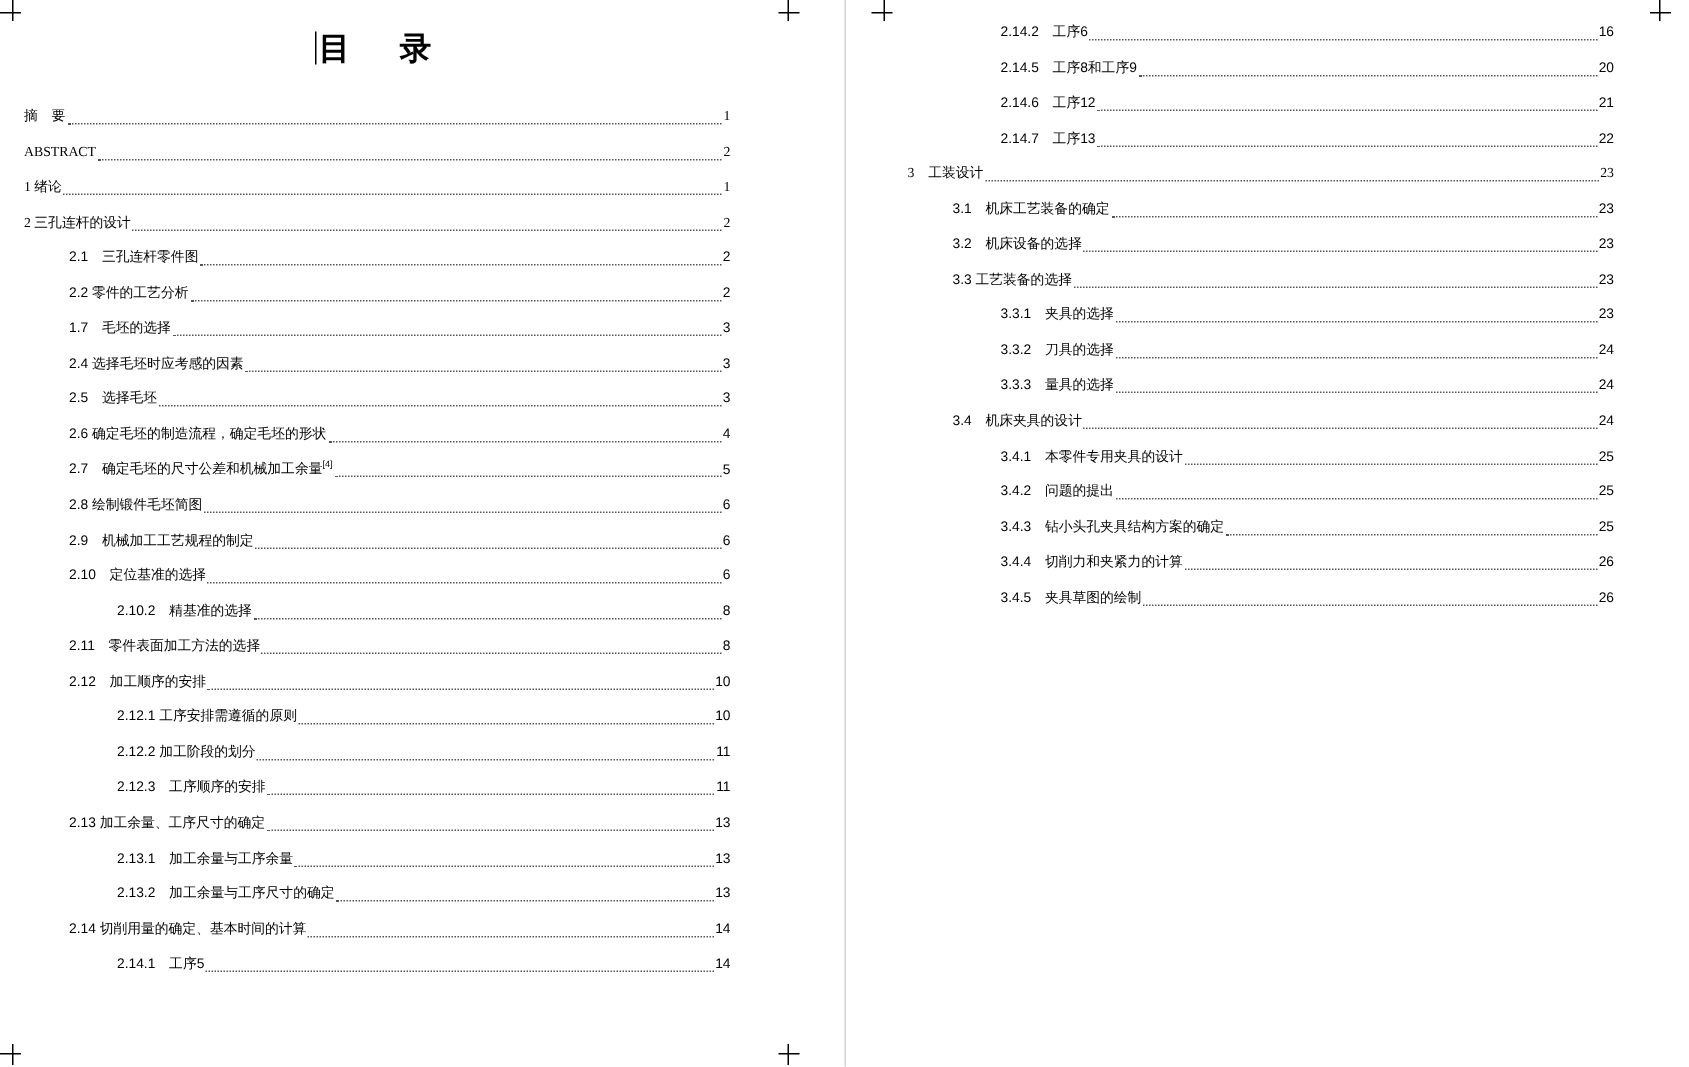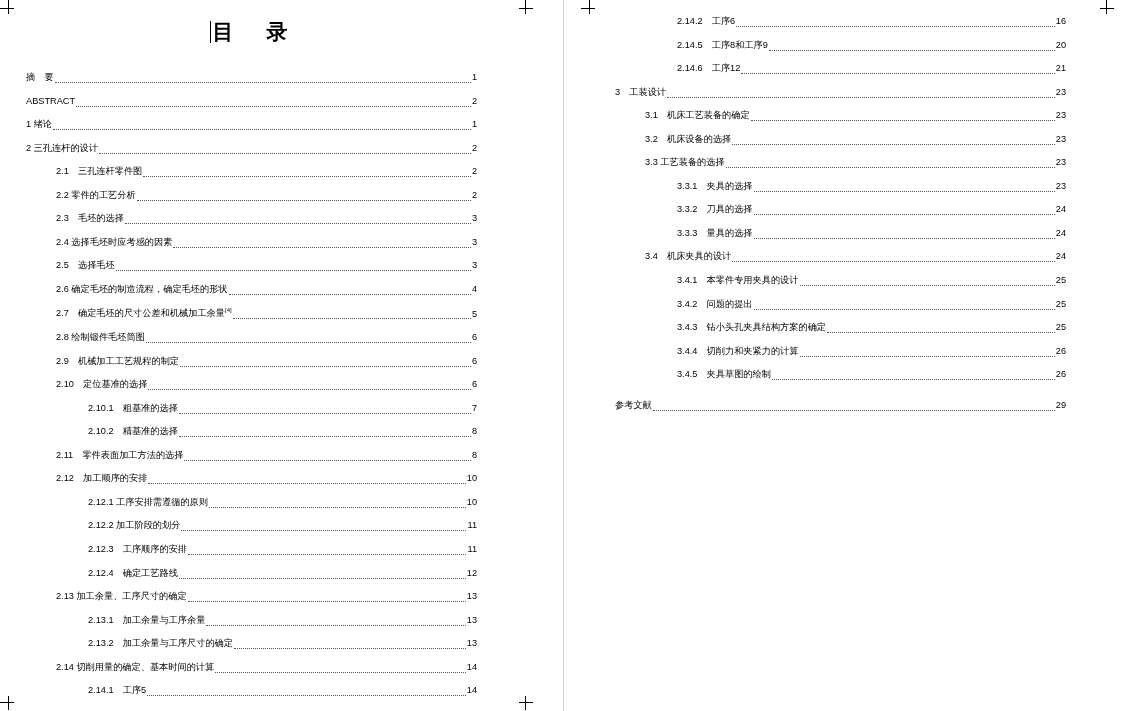--- a/index.html
+++ b/index.html
@@ -75,21 +75,21 @@
     display: inline-block;
     width: 1px;
     height: 22px;
     background: #000;
     vertical-align: -4px;
     margin-right: 2px;
   }
 
   ul.toc {
     list-style: none;
-    margin: 12px;
+    margin: 2px;
     padding: 0;
   }
   li.toc-row {
     display: flex;
     align-items: flex-end;
     font-size: 9.2px;
     line-height: 1.3;
     margin-bottom: 11.6px;
     white-space: nowrap;
   }
@@ -102,21 +102,21 @@
     margin: 0 1px 1px 1px;
     border-bottom: 1px dotted #555;
     height: 8px;
   }
   li.toc-row .pageno {
     flex: 0 0 auto;
     font-size: 9.2px;
   }
 
   
-  .lvl0 { padding-left: 0px; }
+  .lvl0 { padding-left: 0px; font-family: Liberation Serif, serif; }
   .lvl1 { padding-left: 30px; }
   .lvl2 { padding-left: 62px; }
 
   .sup {
     font-size: 6px;
     vertical-align: super;
   }
   .spacer-gap { height: 7px; }
 </style>
 </head>
@@ -170,21 +170,21 @@
           <span class="label">2.1　三孔连杆零件图</span>
           <span class="dots"></span>
           <span class="pageno">2</span>
         </li>
         <li class="toc-row lvl1">
           <span class="label">2.2  零件的工艺分析</span>
           <span class="dots"></span>
           <span class="pageno">2</span>
         </li>
         <li class="toc-row lvl1">
-          <span class="label">2.3　毛坯的选择</span>
+          <span class="label">1.7　毛坯的选择</span>
           <span class="dots"></span>
           <span class="pageno">3</span>
         </li>
         <li class="toc-row lvl1">
           <span class="label">2.4 选择毛坯时应考感的因素</span>
           <span class="dots"></span>
           <span class="pageno">3</span>
         </li>
         <li class="toc-row lvl1">
           <span class="label">2.5　选择毛坯</span>
@@ -210,25 +210,20 @@
           <span class="label">2.9　机械加工工艺规程的制定</span>
           <span class="dots"></span>
           <span class="pageno">6</span>
         </li>
         <li class="toc-row lvl1">
           <span class="label">2.10　定位基准的选择</span>
           <span class="dots"></span>
           <span class="pageno">6</span>
         </li>
         <li class="toc-row lvl2">
-          <span class="label">2.10.1　粗基准的选择</span>
-          <span class="dots"></span>
-          <span class="pageno">7</span>
-        </li>
-        <li class="toc-row lvl2">
           <span class="label">2.10.2　精基准的选择</span>
           <span class="dots"></span>
           <span class="pageno">8</span>
         </li>
         <li class="toc-row lvl1">
           <span class="label">2.11　零件表面加工方法的选择</span>
           <span class="dots"></span>
           <span class="pageno">8</span>
         </li>
         <li class="toc-row lvl1">
@@ -243,25 +238,20 @@
         </li>
         <li class="toc-row lvl2">
           <span class="label">2.12.2  加工阶段的划分</span>
           <span class="dots"></span>
           <span class="pageno">11</span>
         </li>
         <li class="toc-row lvl2">
           <span class="label">2.12.3　工序顺序的安排</span>
           <span class="dots"></span>
           <span class="pageno">11</span>
-        </li>
-        <li class="toc-row lvl2">
-          <span class="label">2.12.4　确定工艺路线</span>
-          <span class="dots"></span>
-          <span class="pageno">12</span>
         </li>
         <li class="toc-row lvl1">
           <span class="label">2.13 加工余量、工序尺寸的确定</span>
           <span class="dots"></span>
           <span class="pageno">13</span>
         </li>
         <li class="toc-row lvl2">
           <span class="label">2.13.1　加工余量与工序余量</span>
           <span class="dots"></span>
           <span class="pageno">13</span>
@@ -308,20 +298,25 @@
         <li class="toc-row lvl2">
           <span class="label">2.14.5　工序8和工序9</span>
           <span class="dots"></span>
           <span class="pageno">20</span>
         </li>
         <li class="toc-row lvl2">
           <span class="label">2.14.6　工序12</span>
           <span class="dots"></span>
           <span class="pageno">21</span>
         </li>
+        <li class="toc-row lvl2">
+          <span class="label">2.14.7　工序13</span>
+          <span class="dots"></span>
+          <span class="pageno">22</span>
+        </li>
         <li class="toc-row lvl0">
           <span class="label">3　工装设计</span>
           <span class="dots"></span>
           <span class="pageno">23</span>
         </li>
         <li class="toc-row lvl1">
           <span class="label">3.1　机床工艺装备的确定</span>
           <span class="dots"></span>
           <span class="pageno">23</span>
         </li>
@@ -374,22 +369,17 @@
           <span class="label">3.4.4　切削力和夹紧力的计算</span>
           <span class="dots"></span>
           <span class="pageno">26</span>
         </li>
         <li class="toc-row lvl2">
           <span class="label">3.4.5　夹具草图的绘制</span>
           <span class="dots"></span>
           <span class="pageno">26</span>
         </li>
         <li class="spacer-gap"></li>
-        <li class="toc-row lvl0">
-          <span class="label">参考文献</span>
-          <span class="dots"></span>
-          <span class="pageno">29</span>
-        </li>
         <li class="spacer-gap"></li>
       </ul>
   </div>
 
 </div>
 
 </body></html>

